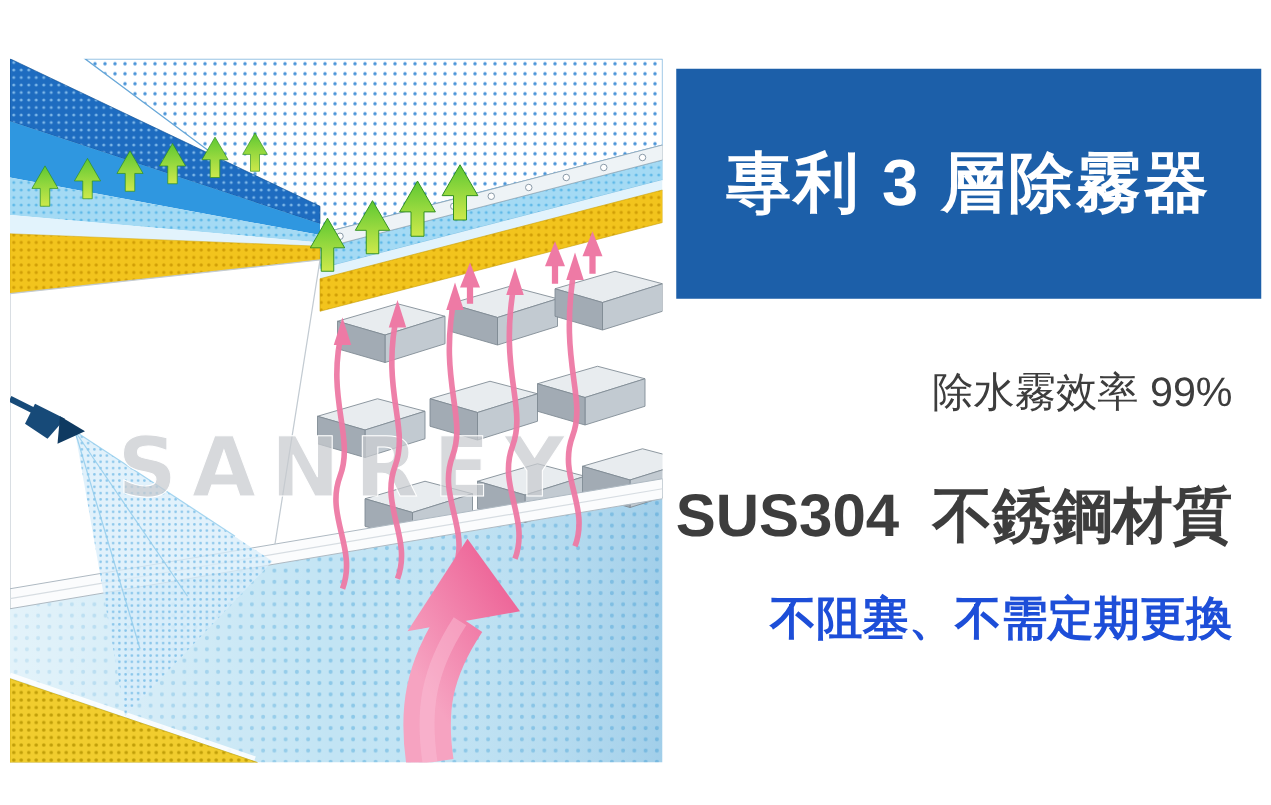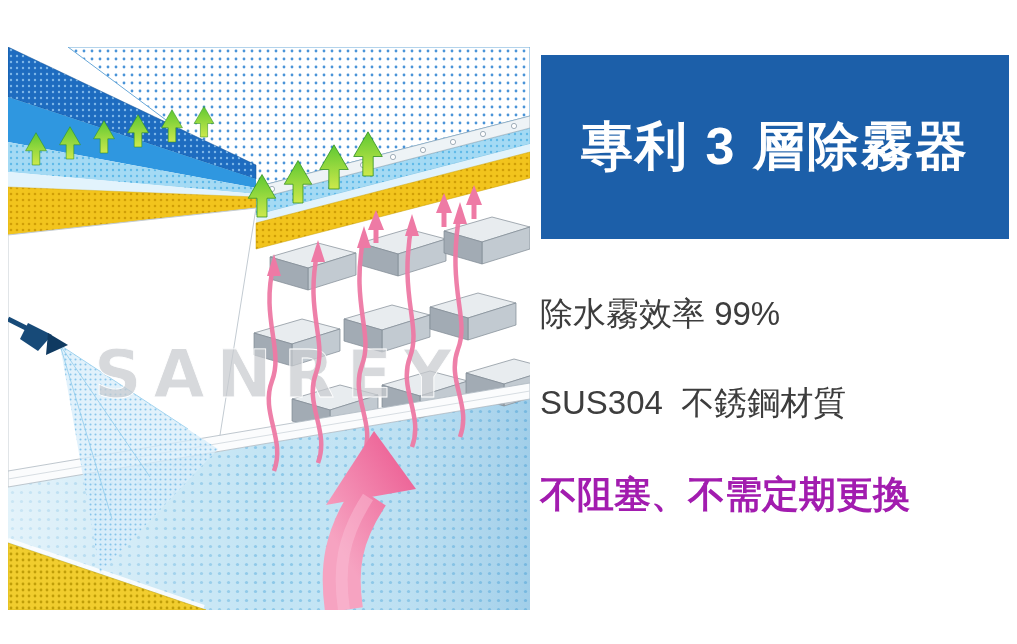--- a/index.html
+++ b/index.html
@@ -11,26 +11,26 @@
   .stage{position:absolute;inset:0;}
   .illus{position:absolute;left:8px;top:47px;width:522px;height:563px;}
   .banner{
     position:absolute;left:541px;top:55px;width:468px;height:184px;
     background:#1c5fa9;display:flex;align-items:center;justify-content:center;
   }
   .banner-title{
     color:#ffffff;font-size:52px;font-weight:600;letter-spacing:2px;white-space:nowrap;
   }
   .feature{
-    position:absolute;left:540px;width:470px;text-align:left;
+    position:absolute;left:516px;width:470px;text-align:right;
     color:#3d3d3d;white-space:pre;
   }
   .f1{top:292px;font-size:33px;}
-  .f2{top:381px;font-size:33px;}
-  .f3{top:470px;font-size:37px;font-weight:700;color:#a21caf;}
+  .f2{top:381px;font-size:48px;font-weight:bold;}
+  .f3{top:470px;font-size:37px;font-weight:700;color:#1d4ed8;}
 </style>
 </head>
 <body>
 
 <div class="stage">
 
   <svg class="illus" viewBox="0 0 522 563" xmlns="http://www.w3.org/2000/svg">
     <defs>
       <linearGradient id="greenGrad" x1="0" y1="0" x2="0" y2="1">
         <stop offset="0" stop-color="#5ec832"></stop>

